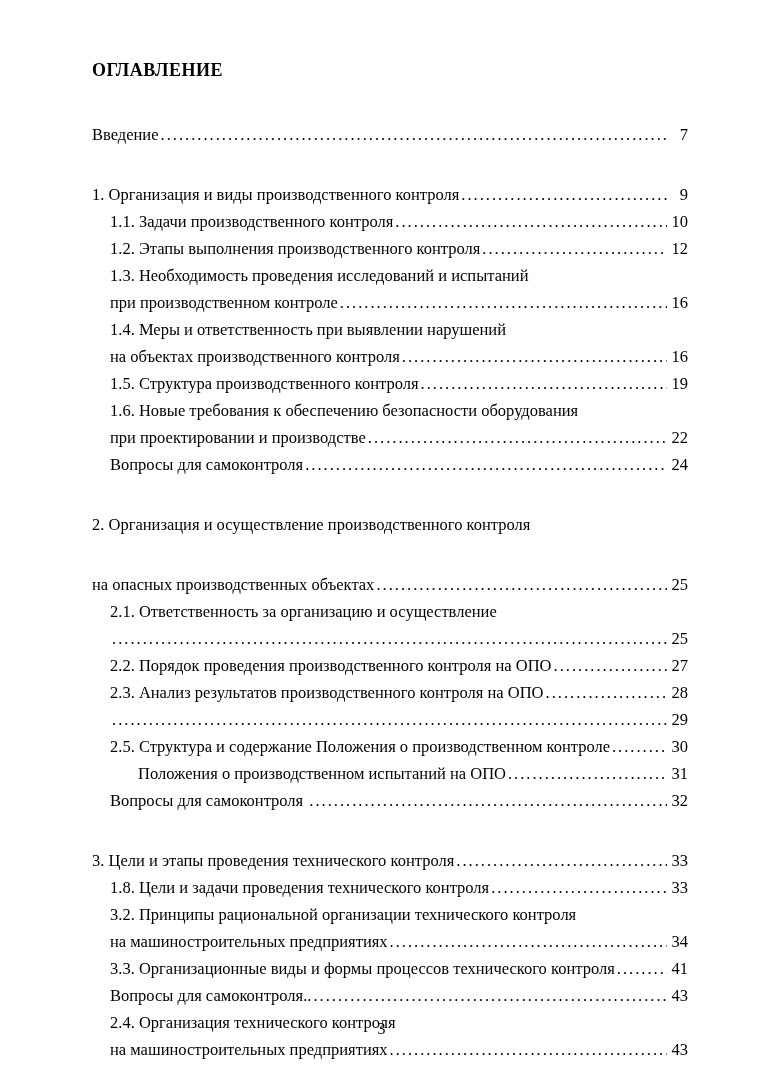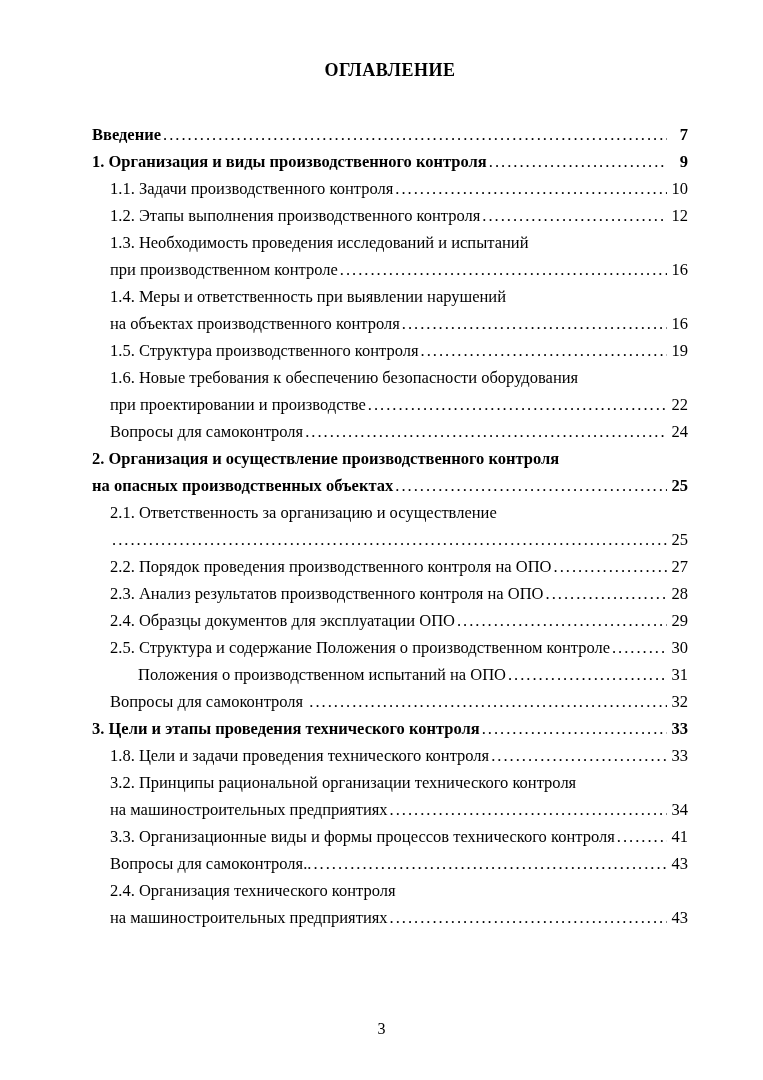--- a/index.html
+++ b/index.html
@@ -14,35 +14,34 @@
     margin: 0 auto;
     background: #ffffff;
     box-sizing: border-box;
     padding: 60px 75px 0 92px;
     font-family: "Liberation Serif", "DejaVu Serif", serif;
     color: #000000;
     overflow: hidden;
   }
   .title {
     margin: 0 0 40px 0;
-    text-align: center;
     font-size: 18px;
     font-weight: bold;
     letter-spacing: 0.5px;
   }
   .toc {
     width: 100%;
   }
   .toc-row {
     display: flex;
     align-items: baseline;
     font-size: 16.5px;
     line-height: 27px;
   }
-  .toc-row.bold { font-weight: bold; }
+  .toc-row.bold { font-weight: normal; margin-top: 33px; }
   .indent-0 { padding-left: 0; }
   .indent-1 { padding-left: 18px; }
   .indent-2 { padding-left: 46px; }
   .toc-text {
     white-space: pre-wrap;
     flex-shrink: 0;
     max-width: 100%;
   }
   .leader {
     flex: 1 1 auto;
@@ -149,21 +148,20 @@
         <span class="toc-text">2.2. Порядок проведения производственного контроля на ОПО</span>
         <span class="leader"></span>
         <span class="toc-page">27</span>
       </div>
       <div class="toc-row indent-1">
         <span class="toc-text">2.3. Анализ результатов производственного контроля на ОПО</span>
         <span class="leader"></span>
         <span class="toc-page">28</span>
       </div>
       <div class="toc-row indent-1">
-        <span class="toc-text">2.4. Образцы документов для эксплуатации ОПО</span>
         <span class="leader"></span>
         <span class="toc-page">29</span>
       </div>
       <div class="toc-row indent-1">
         <span class="toc-text">2.5. Структура и содержание Положения о производственном контроле</span>
         <span class="leader"></span>
         <span class="toc-page">30</span>
       </div>
       <div class="toc-row indent-2">
         <span class="toc-text">Положения о производственном испытаний на ОПО</span>

